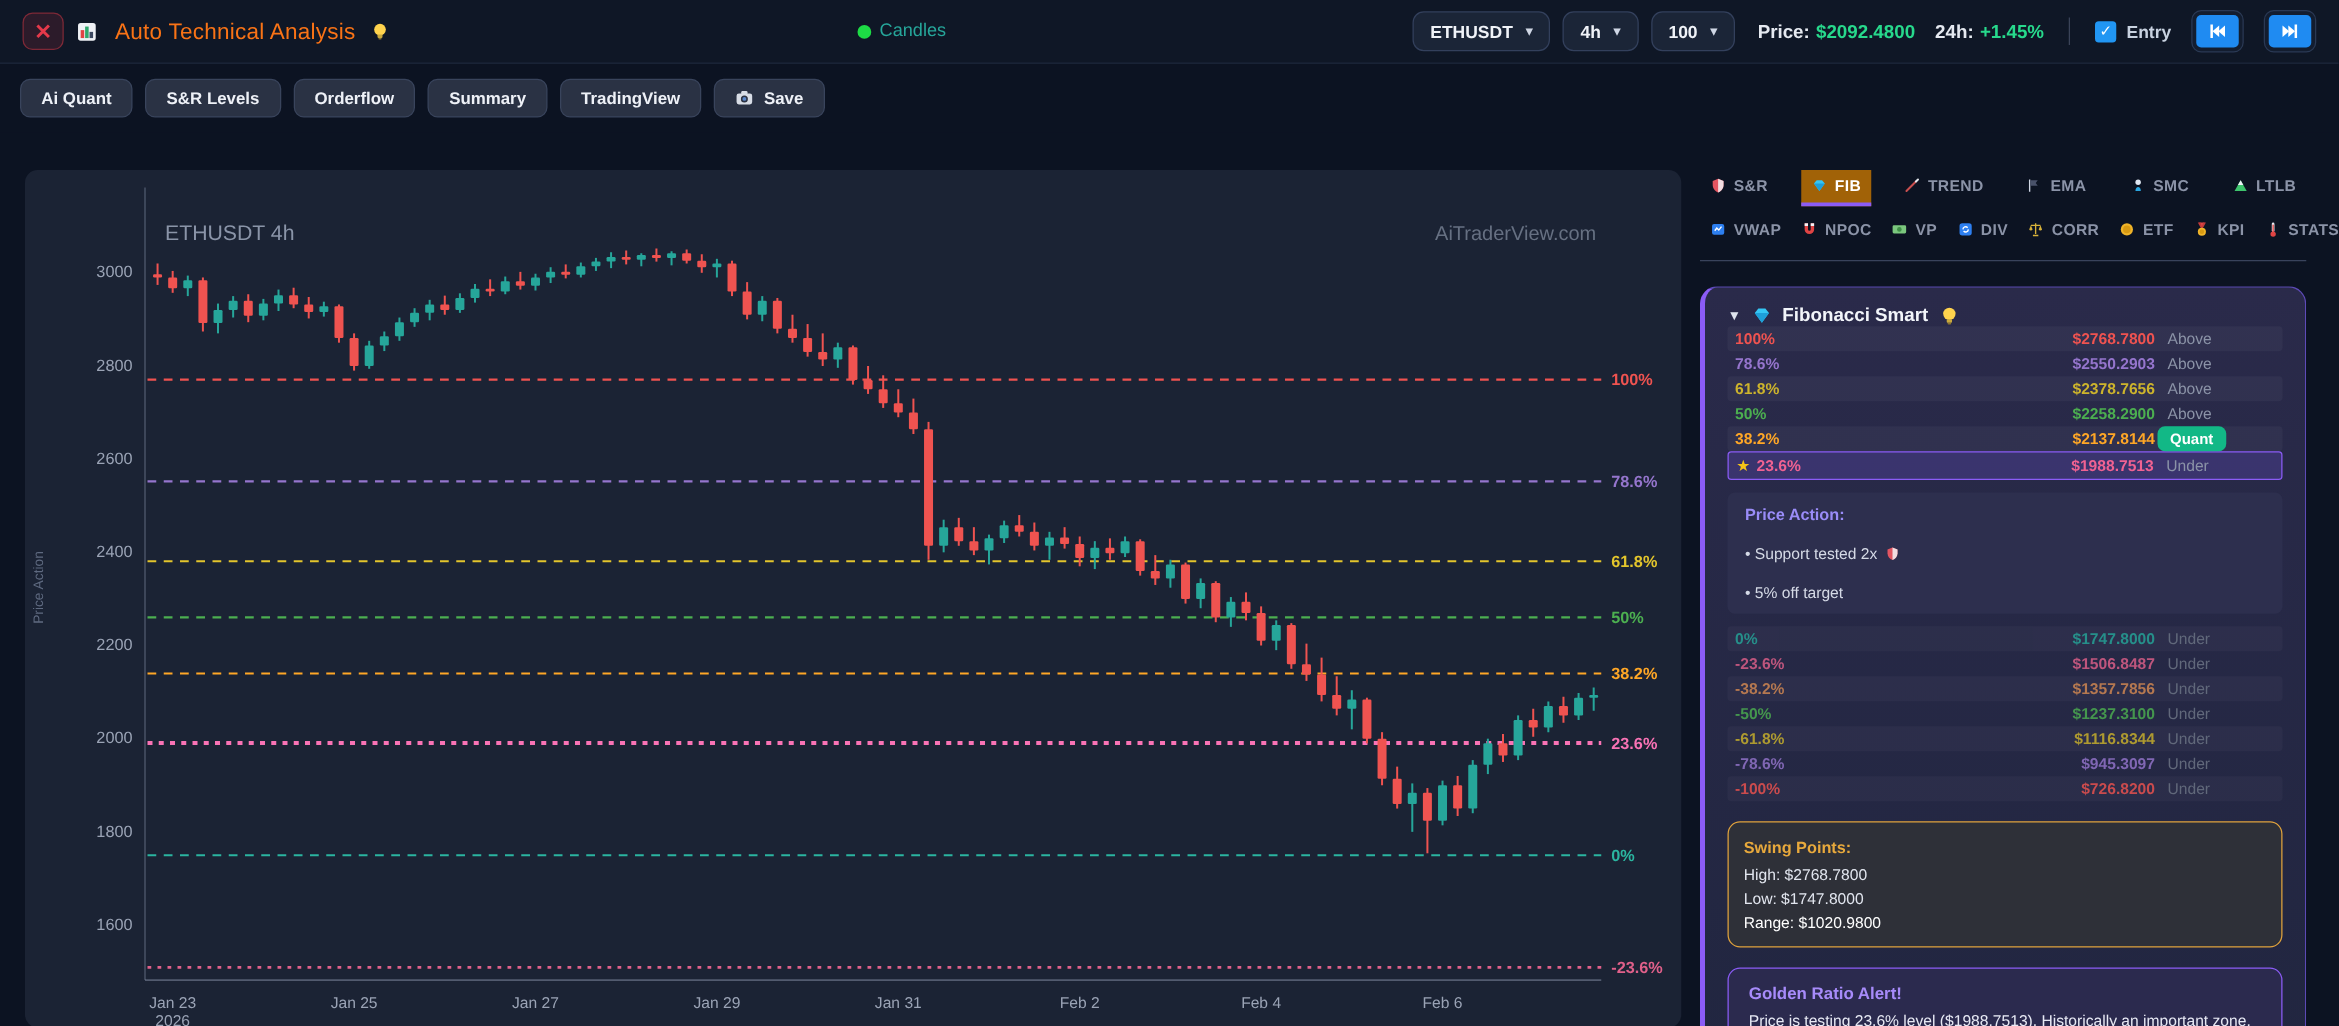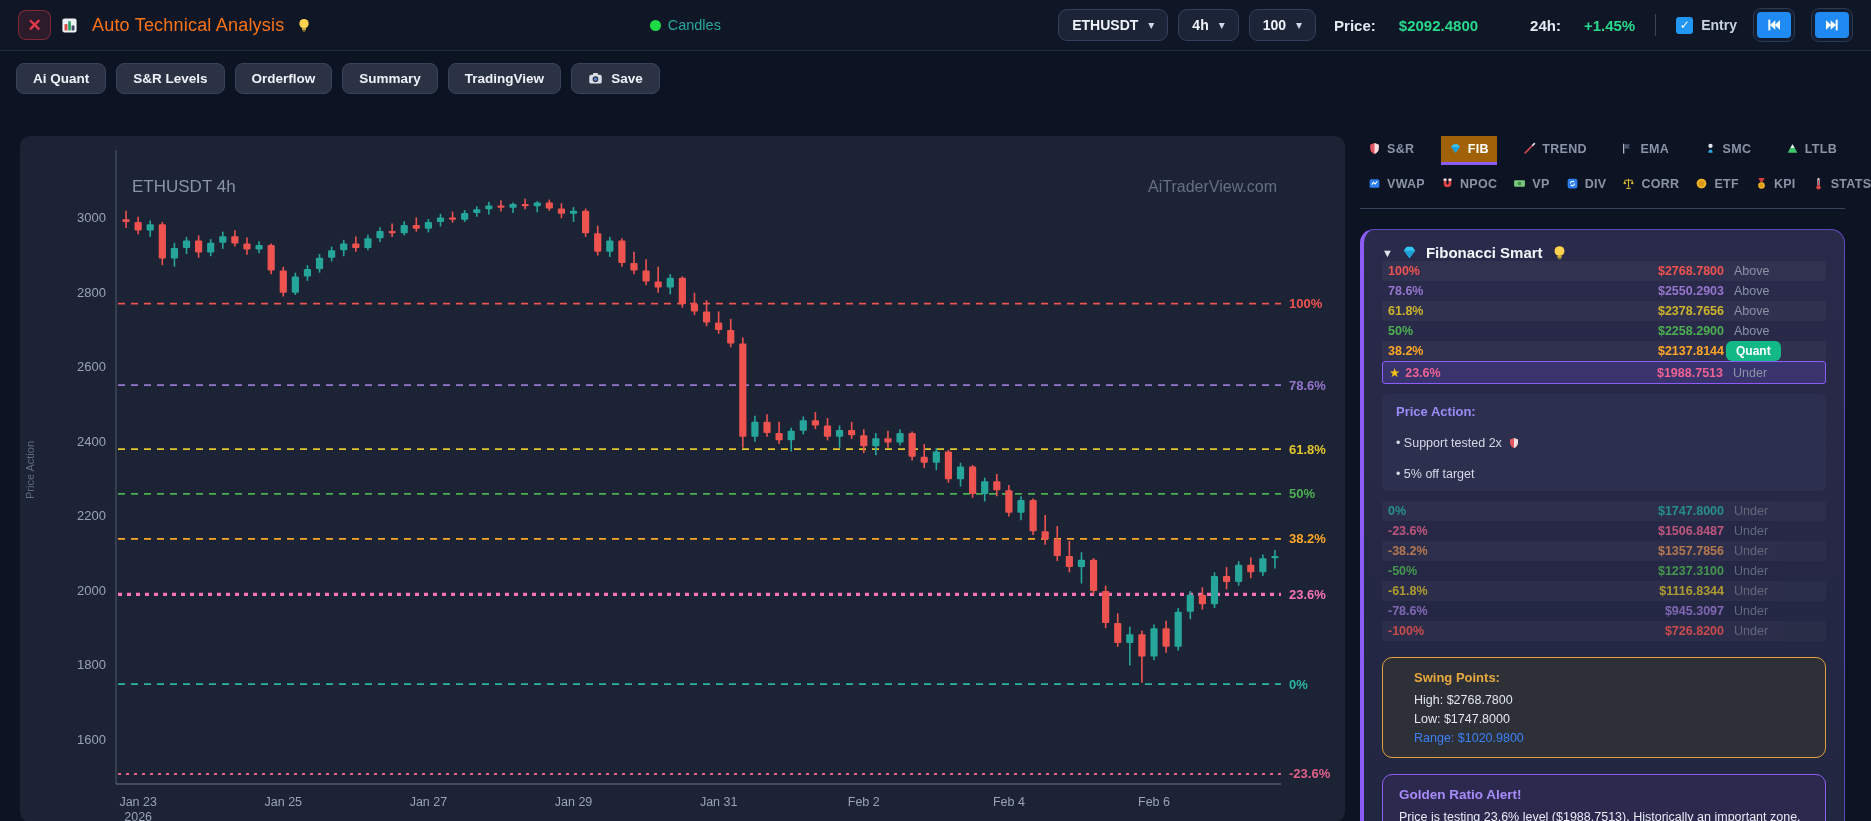--- a/index.html
+++ b/index.html
@@ -11,21 +11,21 @@
   .app-icon,.ic{display:inline-flex;width:17px;height:17px}
   .ic svg,.app-icon svg{width:100%;height:100%}
   .title{font-size:18px;font-weight:normal;color:#f97316;margin:0 2px 0 4px;letter-spacing:.2px}
   .bulb-ic{width:16px;height:16px;display:inline-flex}
   .spacer{flex:1}
   .legend{display:flex;align-items:center;gap:7px;font-size:14.5px;color:#26a69a;font-weight:normal}
   .legend .dot{width:11px;height:11px;border-radius:50%;background:#1ddb45;display:inline-block}
   .select{display:flex;align-items:center;gap:10px;background:#1b2537;border:1px solid #33405c;
     border-radius:9px;padding:7px 13px;font-size:14px;font-weight:bold;color:#f0f3f8;cursor:pointer}
   .select .chev{color:#cfd6e4;font-size:12px}
-  .pricebox{display:flex;align-items:flex-end;gap:23px;font-size:15px;font-weight:bold;margin-left:8px;white-space:nowrap}
+  .pricebox{display:flex;align-items:flex-end;gap:5px;font-size:15px;font-weight:bold;margin-left:8px;white-space:nowrap}
   .green{color:#27d98c}
   .vdiv{width:1px;height:22px;background:#3a4358;margin:0 10px}
   .entry{display:flex;align-items:center;gap:8px;font-size:14px;font-weight:bold;color:#c8d2e0}
   .cb{width:17px;height:17px;background:#2196f3;border-radius:3px;color:#fff;font-size:12px;
     display:flex;align-items:center;justify-content:center;cursor:pointer}
   .play-wrap{background:#131d2f;border:1px solid #2a3954;border-radius:8px;padding:3px;margin-left:6px;cursor:pointer}
   .play-btn{background:#1f8bf2;width:34px;height:26px;border-radius:4px;display:flex;align-items:center;justify-content:center}
   .play-btn svg{width:16px;height:16px}
   .toolbar{display:flex;gap:10px;padding:12px 16px;border-top:1px solid #1e2a3e;background:#0c1322}
   .tbtn{background:#2a3244;border:1px solid #39445c;border-radius:8px;color:#eef1f7;
@@ -54,24 +54,24 @@
   .fib-row .status{color:#8b93a7;font-weight:normal}
   .fib-row.dim{opacity:.82}
   .fib-row.dim .status{color:#6f7787}
   .fib-row.hl{border:1.5px solid #8b5cf6;background:rgba(124,92,246,.22);height:21px}
   .star{color:#f5c518;margin-right:5px}
   .badge{display:inline-block;background:#12b886;color:#fff;font-size:12px;font-weight:bold;
     padding:3px 10px;border-radius:6px;margin-left:-8px}
   .pa-box{margin:10px 0;background:#2d2f4e;border-radius:6px;padding:10px 14px}
   .pa-title{color:#9a8cf8;font-size:13px;font-weight:bold;margin-bottom:7px}
   .pa-item{color:#d5dae6;font-size:12.5px;margin-top:17px;display:flex;align-items:center;gap:6px}
-  .sw-box{margin-top:16px;border:1px solid #e0a23c;border-radius:10px;background:#2e3038;padding:12px 31px}
+  .sw-box{margin-top:16px;border:1px solid #e0a23c;border-radius:10px;background:#2e3038;padding:12px 12px}
   .sw-title{color:#e8a93c;font-size:13px;font-weight:bold;margin-bottom:8px}
   .sw-line{font-size:12.5px;color:#e2e6ef;margin-top:5px}
-  .sw-line.dim{color:#3b82f6}
+  .sw-line.dim{color:#ffffff}
   .alert-box{margin-top:16px;border:1px solid #8b5cf6;border-radius:10px;background:#2b2a4e;padding:12px 16px}
   .alert-title{color:#a78bfa;font-size:13.5px;font-weight:bold;margin-bottom:8px}
   .alert-text{color:#e7e9f4;font-size:12.5px}
   .chart-svg{position:absolute;inset:0}
 </style>
 </head>
 <body>
 
 <div class="topbar">
   <button class="close-btn">✕</button>

